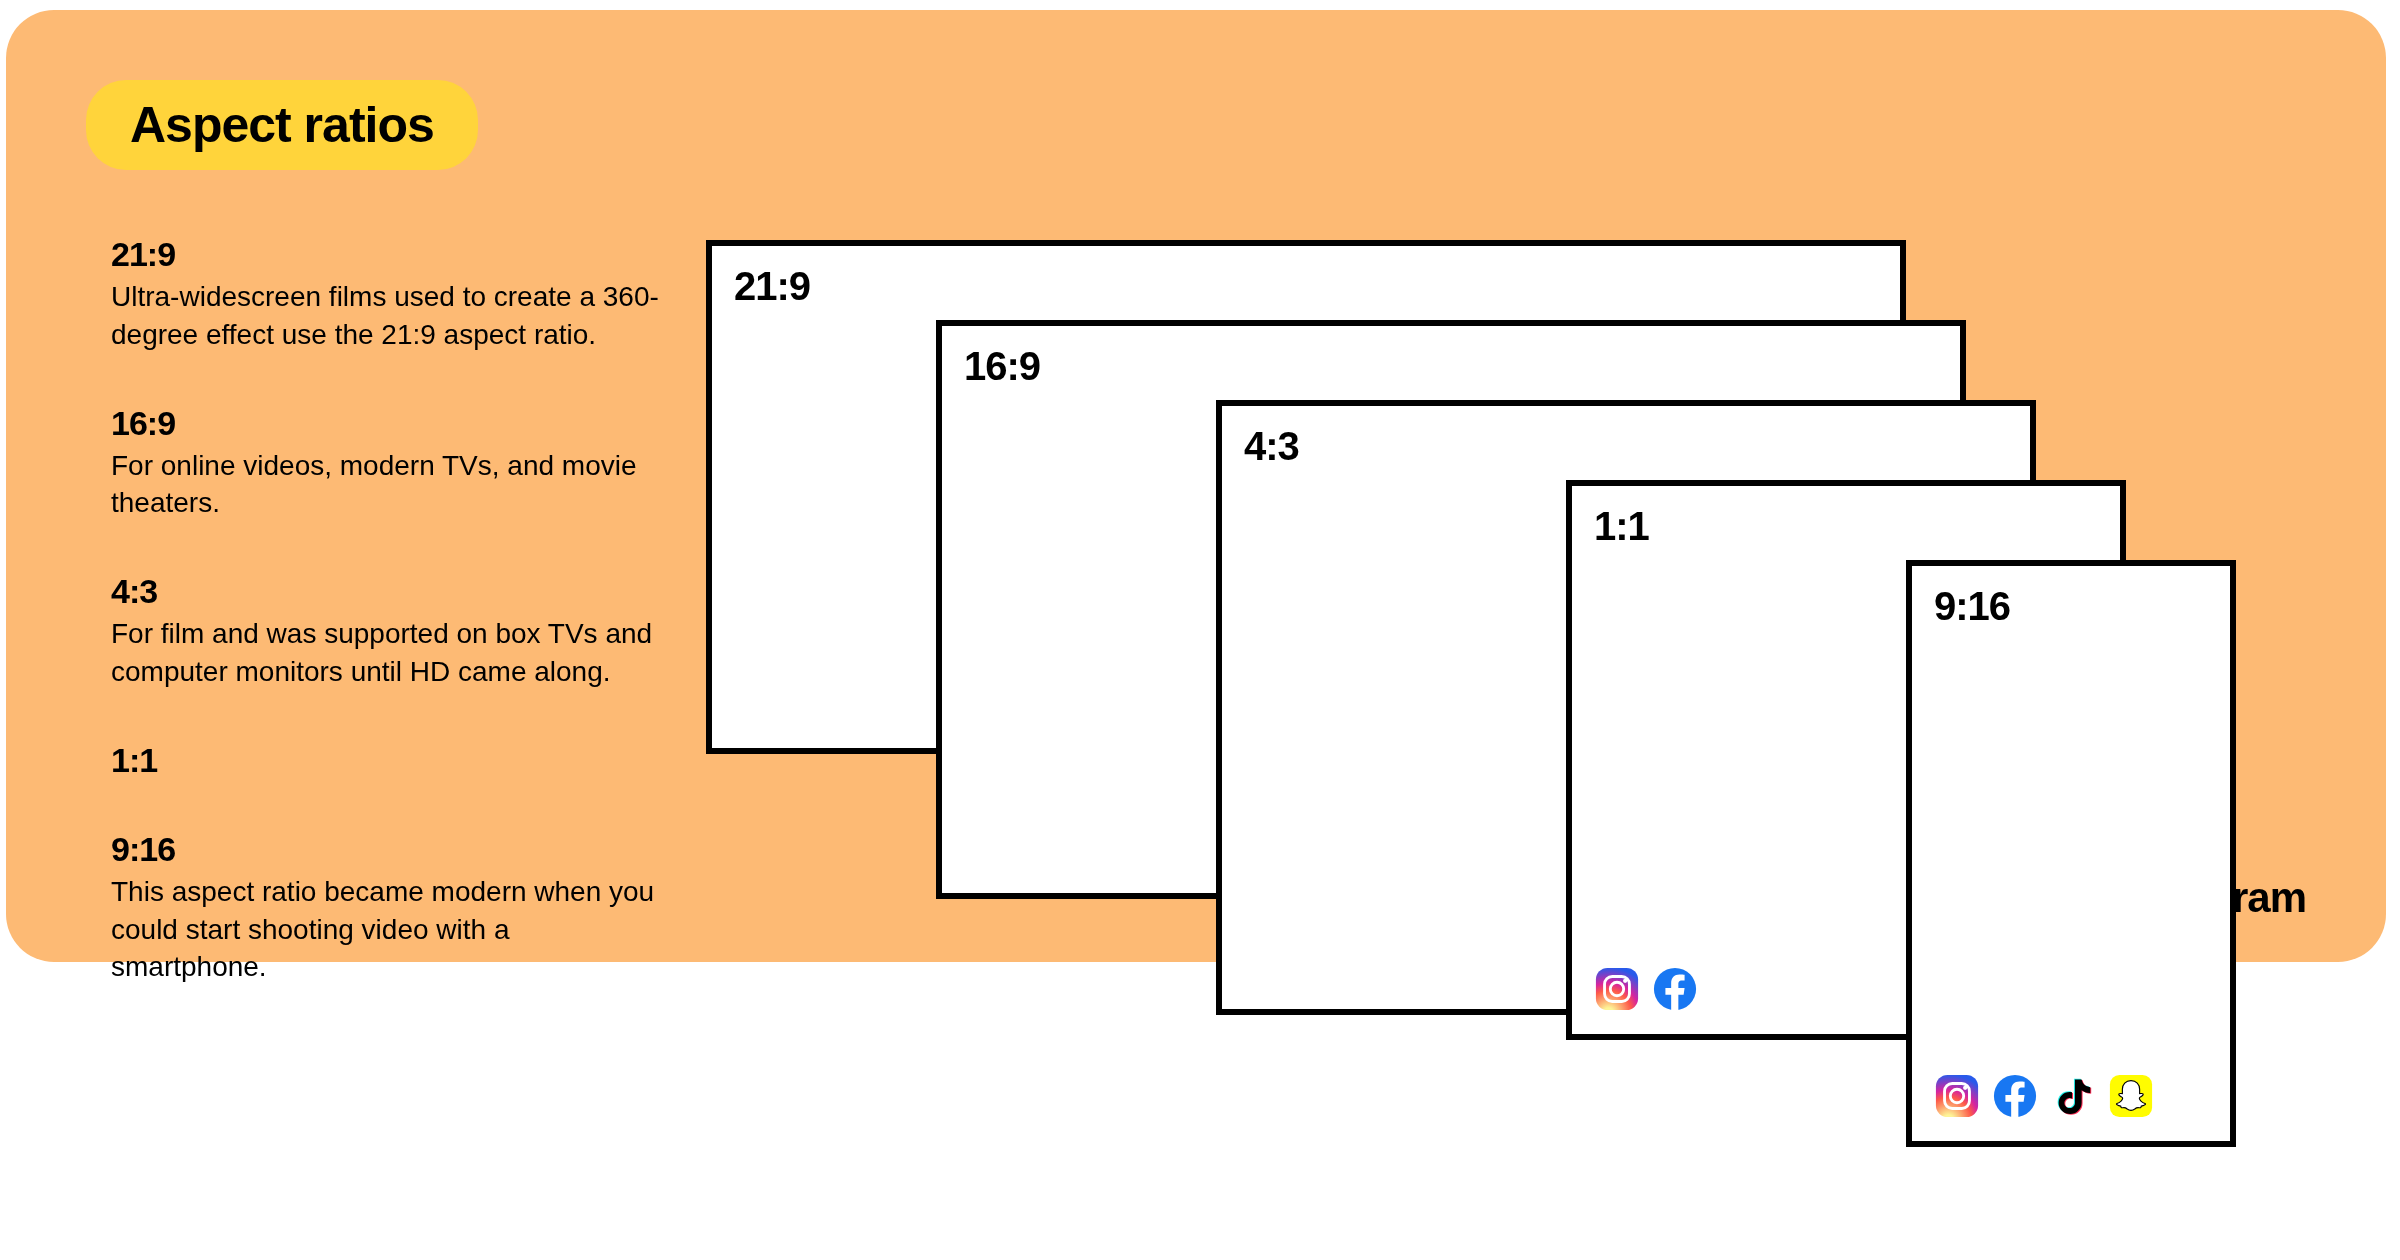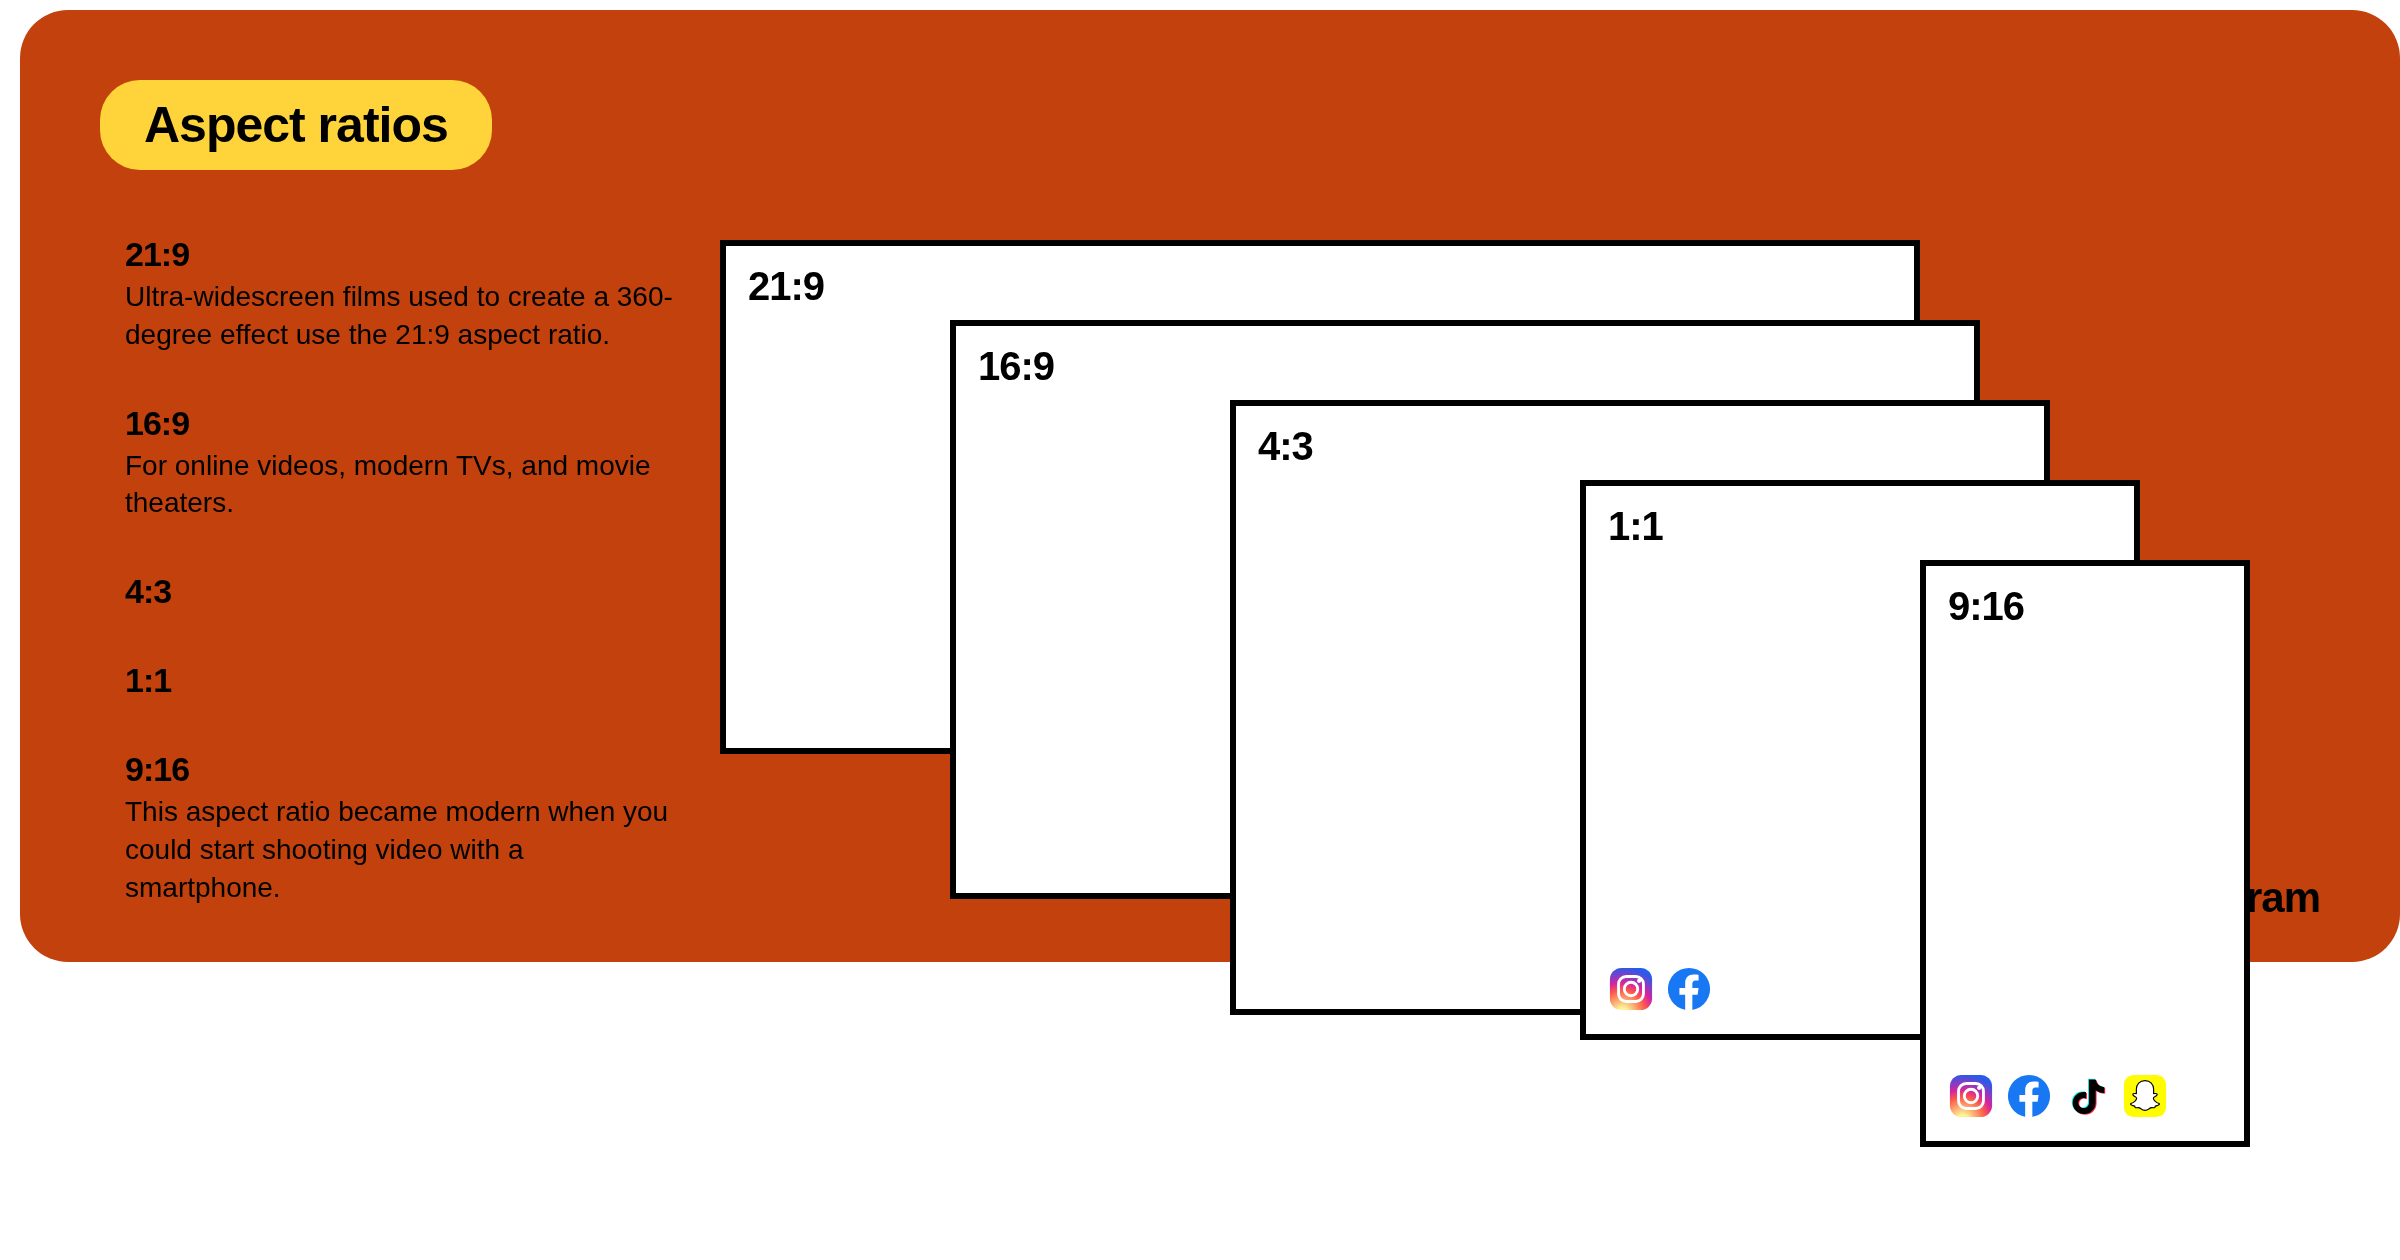--- a/index.html
+++ b/index.html
@@ -4,23 +4,23 @@
 <style>
   * { box-sizing: border-box; margin: 0; padding: 0; }
   html, body { width: 2400px; height: 1260px; }
   body {
     font-family: -apple-system, BlinkMacSystemFont, "Segoe UI", Arial, sans-serif;
     background: #fff;
     position: relative;
   }
   .canvas {
     position: absolute;
-    left: 20px; top: 10px;
+    left: 6px; top: 10px;
     width: 2380px; height: 952px;
-    background: #c2410c;
+    background: #fdba74;
     border-radius: 48px;
   }
   .title-pill {
     position: absolute;
     left: 80px; top: 70px;
     background: #ffd43b;
     border-radius: 40px;
     padding: 16px 44px;
     font-weight: 900;
     font-size: 50px;
@@ -109,20 +109,21 @@
     <div class="desc-block">
       <div class="desc-heading">21:9</div>
       <div class="desc-body">Ultra-widescreen films used to create a 360-degree effect use the 21:9 aspect ratio.</div>
     </div>
     <div class="desc-block">
       <div class="desc-heading">16:9</div>
       <div class="desc-body">For online videos, modern TVs, and movie theaters.</div>
     </div>
     <div class="desc-block">
       <div class="desc-heading">4:3</div>
+      <div class="desc-body">For film and was supported on box TVs and computer monitors until HD came along.</div>
     </div>
     <div class="desc-block">
       <div class="desc-heading">1:1</div>
     </div>
     <div class="desc-block">
       <div class="desc-heading">9:16</div>
       <div class="desc-body">This aspect ratio became modern when you could start shooting video with a smartphone.</div>
     </div>
   </div>
 

